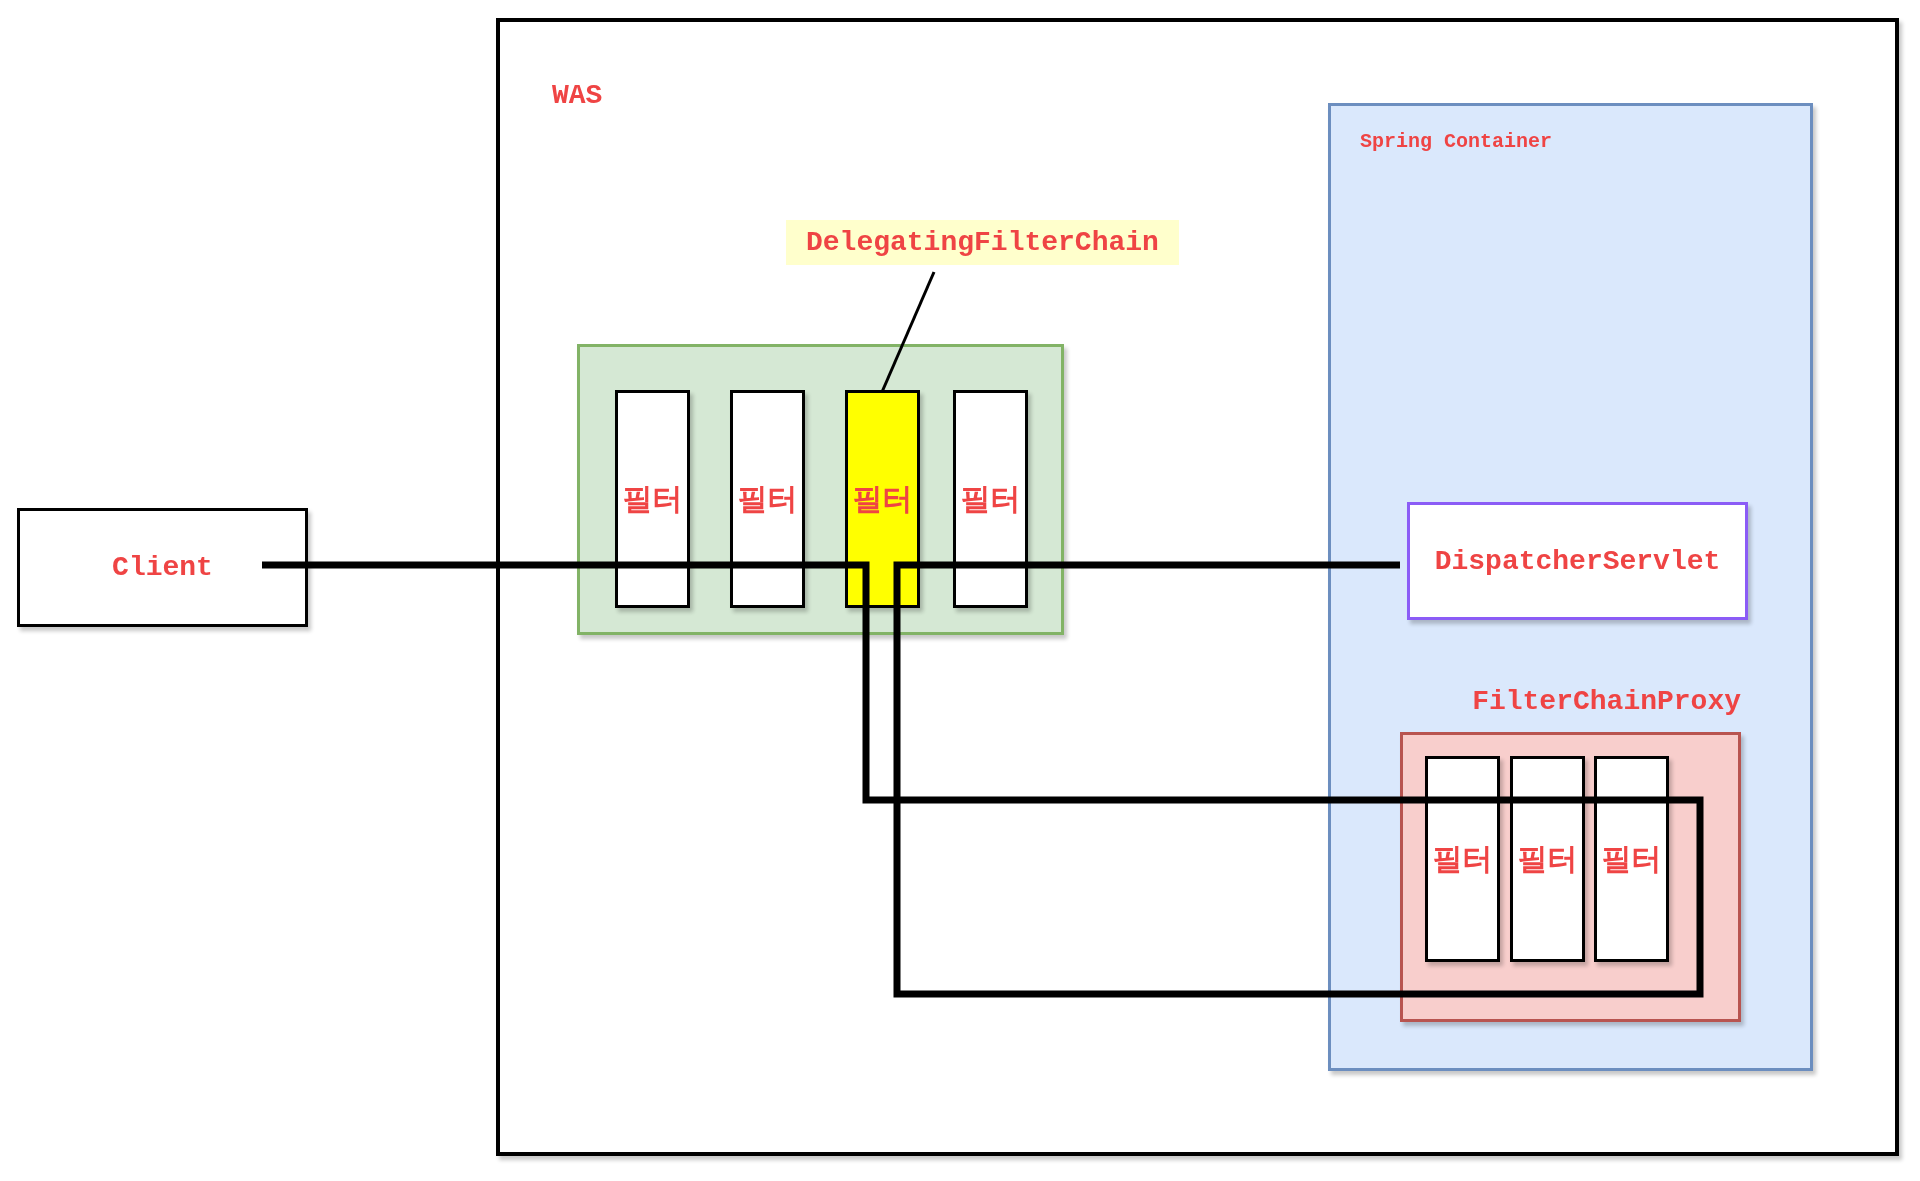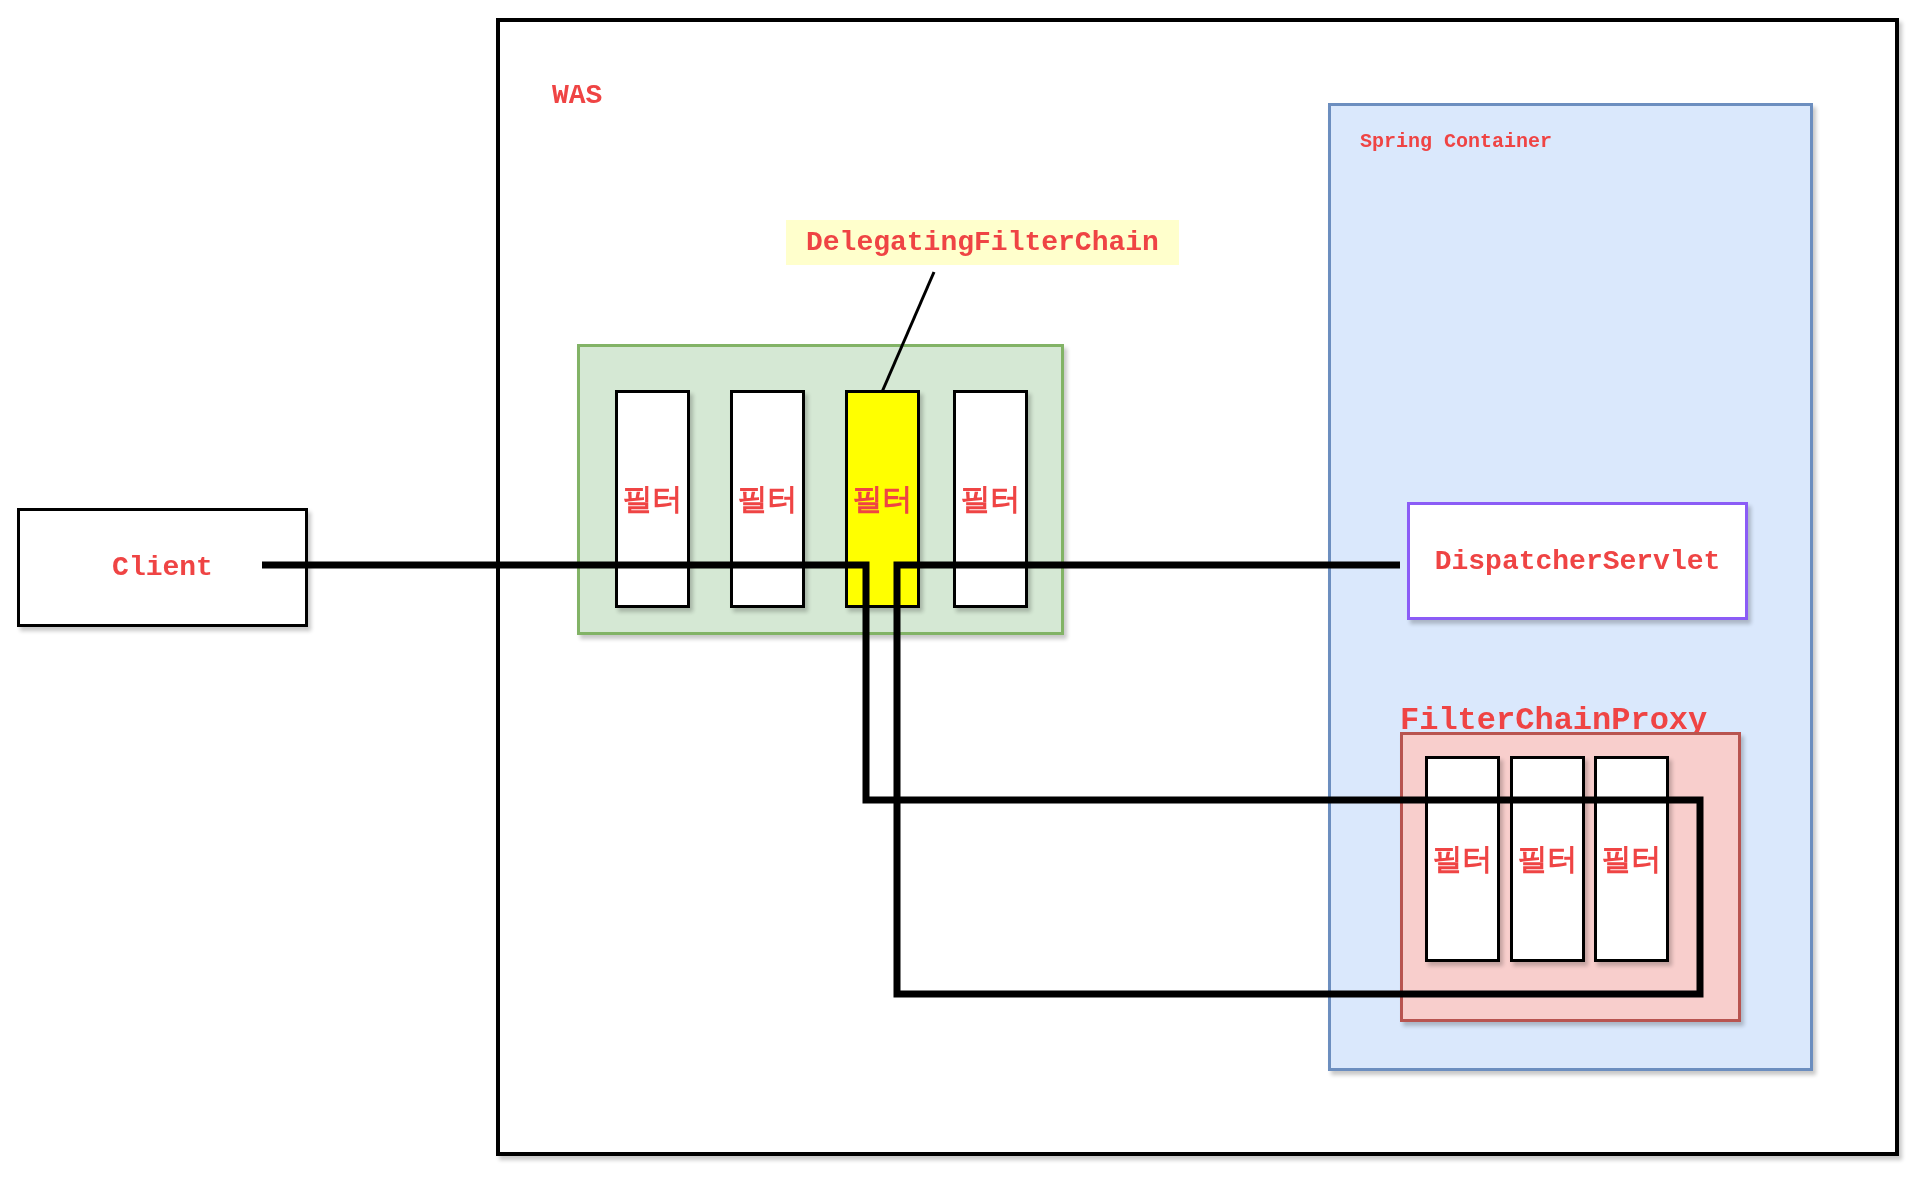--- a/index.html
+++ b/index.html
@@ -63,21 +63,21 @@
 
 <div id="delegating-label" class="lbl center">DelegatingFilterChain</div>
 
 <div id="spring" class="box shadow"></div>
 <div class="lbl" style="left:1360px; top:130px; font-size:20px;">Spring Container</div>
 
 <div id="dispatcher" class="box shadow center">
   <span class="lbl" style="position:static;">DispatcherServlet</span>
 </div>
 
-<div class="lbl" style="left:1400px; width:341px; top:686px; font-size:32px; text-align:left;margin-top:16px;">FilterChainProxy</div>
+<div class="lbl" style="left:1400px; width:341px; top:686px; font-size:28px; text-align:right;">FilterChainProxy</div>
 
 <div id="proxy" class="box shadow"></div>
 <div class="box pfilter shadow center" style="left:1425px;">
   <span class="lbl" style="position:static;">필터</span>
 </div>
 <div class="box pfilter shadow center" style="left:1510px;">
   <span class="lbl" style="position:static;">필터</span>
 </div>
 <div class="box pfilter shadow center" style="left:1594px;">
   <span class="lbl" style="position:static;">필터</span>

